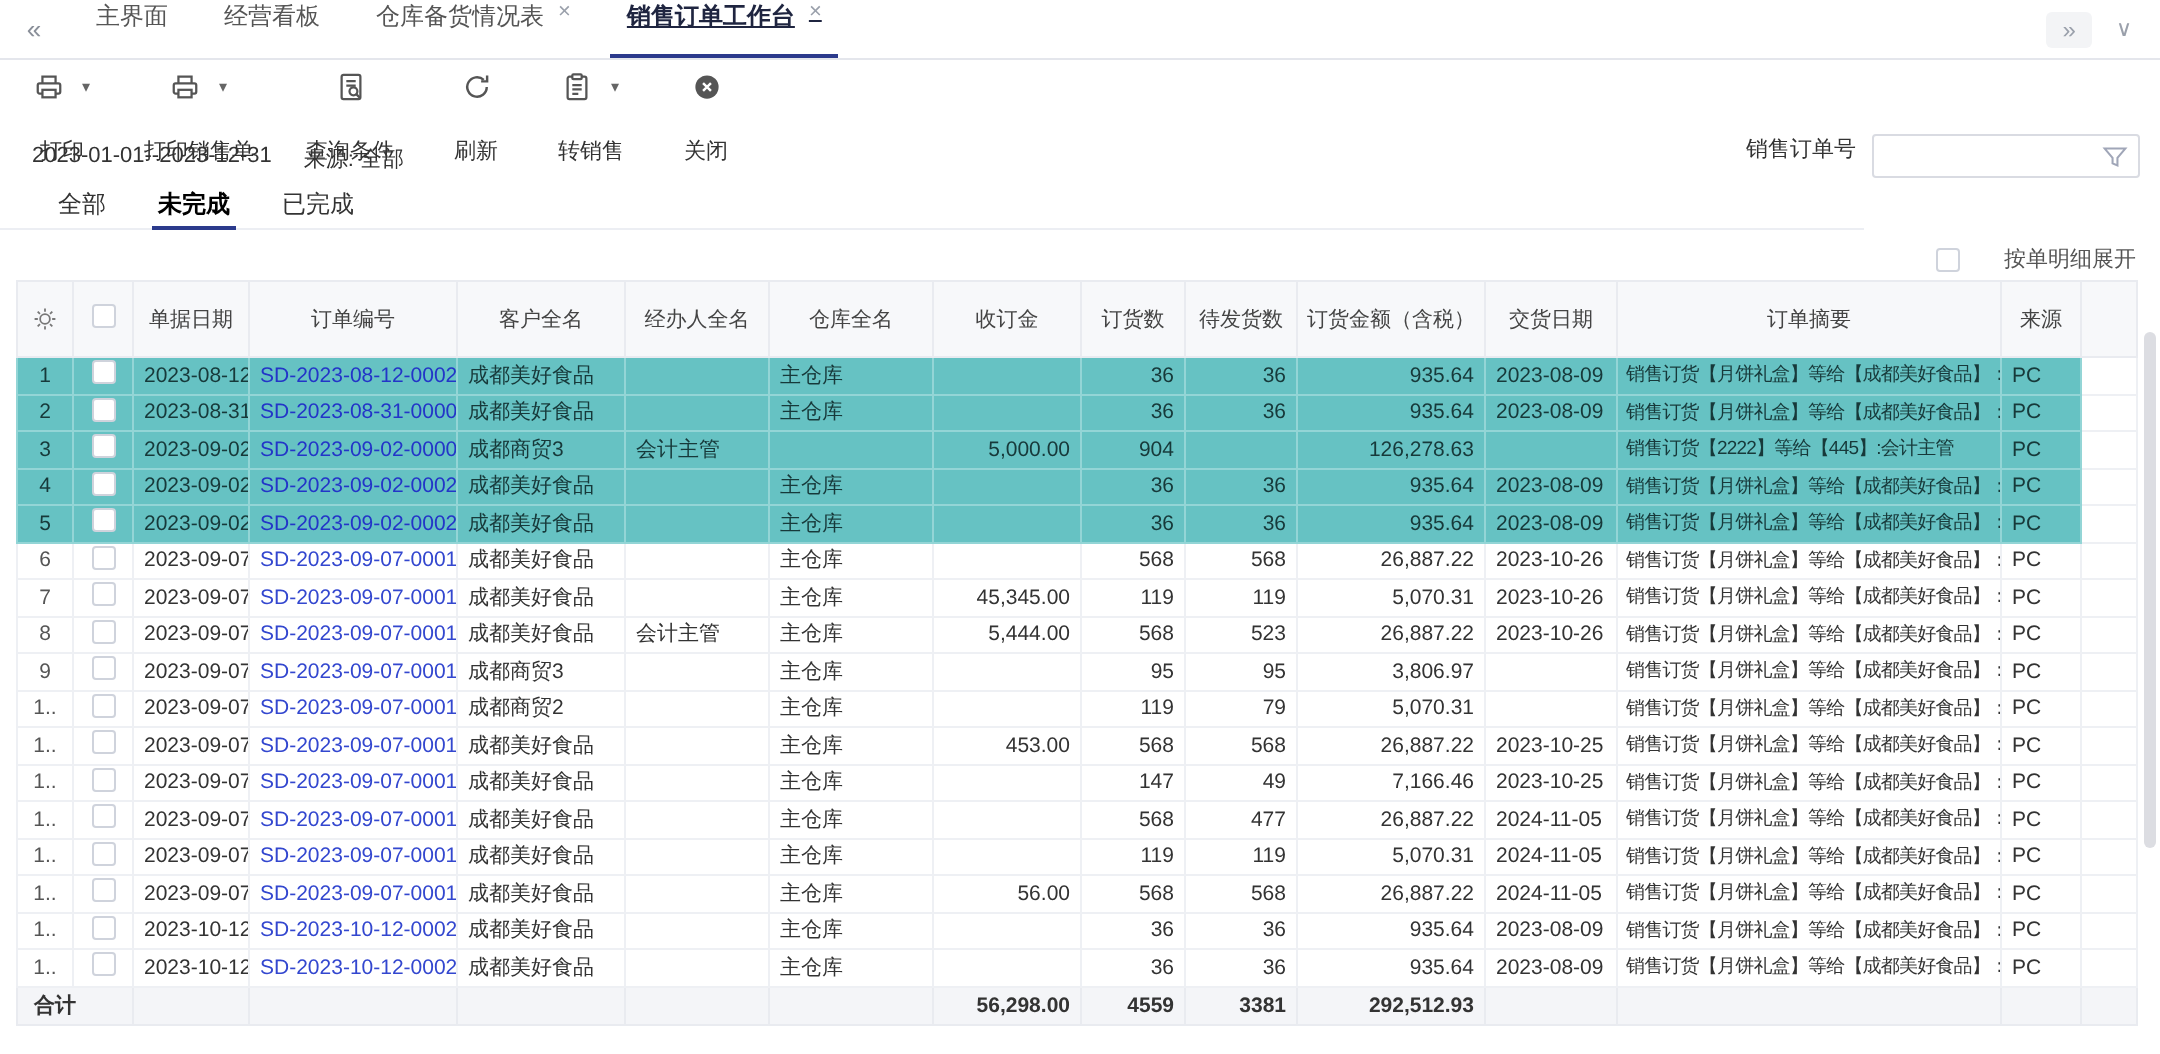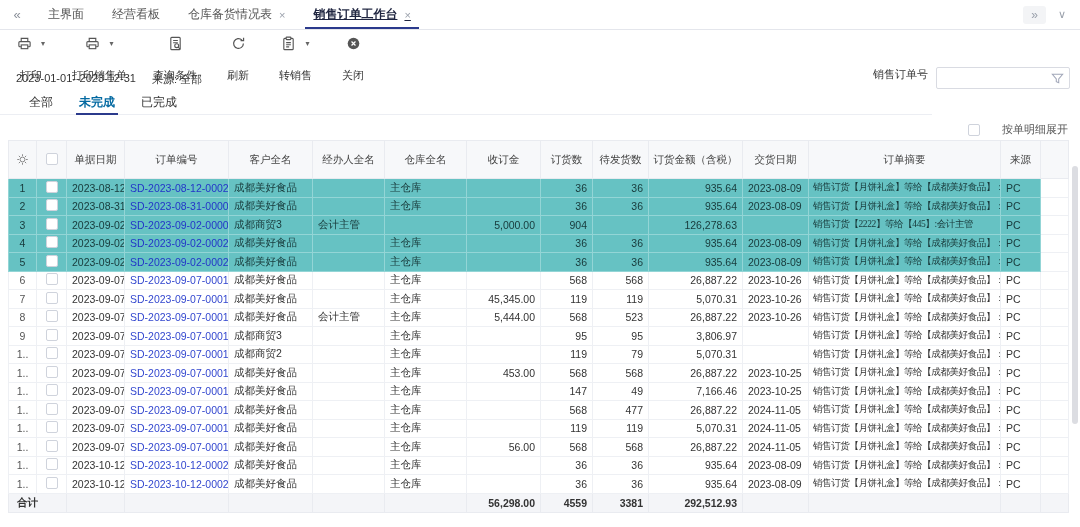--- a/index.html
+++ b/index.html
@@ -3,21 +3,21 @@
 <meta charset="utf-8">
 <style>
 *{box-sizing:border-box;margin:0;padding:0;}
 html,body{width:1080px;height:527px;overflow:hidden;background:#fff;
   font-family:"Liberation Sans","DejaVu Sans",sans-serif;position:relative;}
 
 .tabbar{position:absolute;top:0;left:0;width:1080px;height:30px;display:flex;
   align-items:stretch;border-bottom:1px solid #e4e6ec;background:#fff;}
 .collapse-btn{width:34px;display:flex;align-items:center;justify-content:center;
   color:#8a8f99;font-size:13px;cursor:pointer;}
-.tab{display:flex;align-items:center;gap:7px;padding:0 14px;font-size:12px;
+.tab{display:flex;gap:7px;padding:0 14px;font-size:12px;
   color:#555;position:relative;cursor:pointer;white-space:nowrap;}
 .tab.active{color:#1f2540;font-weight:bold;text-decoration:underline;}
 .tab.active::after{content:"";position:absolute;left:6px;right:6px;bottom:0;
   height:2px;background:#2b3a8c;}
 .tab .x{color:#9aa0ab;font-size:11px;font-weight:normal;}
 .tabbar-right{margin-left:auto;display:flex;align-items:center;gap:12px;padding-right:14px;}
 .overflow-btn{background:#f3f4f6;border-radius:3px;padding:2px 8px;color:#9aa0ab;
   font-size:12px;cursor:pointer;}
 .menu-btn{color:#9aa0ab;font-size:11px;cursor:pointer;}
 
@@ -36,21 +36,21 @@
   position:relative;display:flex;align-items:center;background:#fff;}
 .order-input input{border:none;outline:none;flex:1;height:100%;padding:0 22px 0 6px;
   font-size:11px;background:transparent;}
 .funnel{position:absolute;right:4px;top:3px;width:15px;height:15px;cursor:pointer;}
 .funnel svg{width:15px;height:15px;display:block;}
 
 .status-tabs{position:absolute;top:90px;left:0;width:932px;height:25px;display:flex;
   padding-left:16px;border-bottom:1px solid #eceef3;}
 .stab{padding:0 13px;font-size:12px;color:#333;display:flex;align-items:center;
   position:relative;cursor:pointer;}
-.stab.active{color:#0369a1;font-weight:bold;}
+.stab.active{color:#000000;font-weight:bold;}
 .stab.active::after{content:"";position:absolute;left:10px;right:10px;bottom:-1px;
   height:2px;background:#2b3a8c;}
 
 .options-row{position:absolute;top:122px;right:12px;display:flex;align-items:center;
   gap:22px;font-size:11px;color:#555;cursor:pointer;}
 .cbox{width:12px;height:12px;border:1px solid #cfd3dc;border-radius:2px;background:#fff;
   display:inline-block;flex:none;}
 
 .table-wrap{position:absolute;top:140px;left:8px;width:1060px;}
 table{border-collapse:collapse;table-layout:fixed;width:1060px;font-size:10.5px;color:#333;}
@@ -58,21 +58,21 @@
   border:1px solid #e9ebf0;padding:0 2px;white-space:nowrap;overflow:hidden;}
 thead td .icon svg{width:13px;height:13px;display:block;margin:0 auto;}
 tbody td{height:18.5px;border:1px solid #eef0f4;white-space:nowrap;overflow:hidden;
   padding:0 5px;background:#fff;}
 tbody tr.sel td{background:#66c2c3;border-color:#93d5d6;color:#17393a;}
 tbody tr.sel td.filler{background:#fff;border-color:#eef0f4;}
 td.rownum{text-align:center;padding:0;color:#555;}
 tbody tr.sel td.rownum{color:#17393a;}
 td.cbcell{text-align:center;padding:0;}
 td.num{text-align:right;}
-td.c-sum{font-size:9.5px;letter-spacing:-0.4px;padding:0 4px;font-family:Liberation Serif, serif;}
+td.c-sum{font-size:9.5px;letter-spacing:-0.4px;padding:0 4px;}
 a.link{color:#3347cf;text-decoration:none;cursor:pointer;}
 tr.sel a.link{color:#2335c8;}
 tfoot td{background:#f4f5f8;height:19px;font-weight:bold;border:1px solid #e9ebf0;
   padding:0 5px;white-space:nowrap;}
 tfoot td.lab{text-align:left;padding-left:8px;color:#333;}
 
 .vscroll{position:absolute;right:2px;top:166px;width:6px;height:258px;
   background:#dcdde2;border-radius:3px;cursor:pointer;}
 </style>
 </head>

